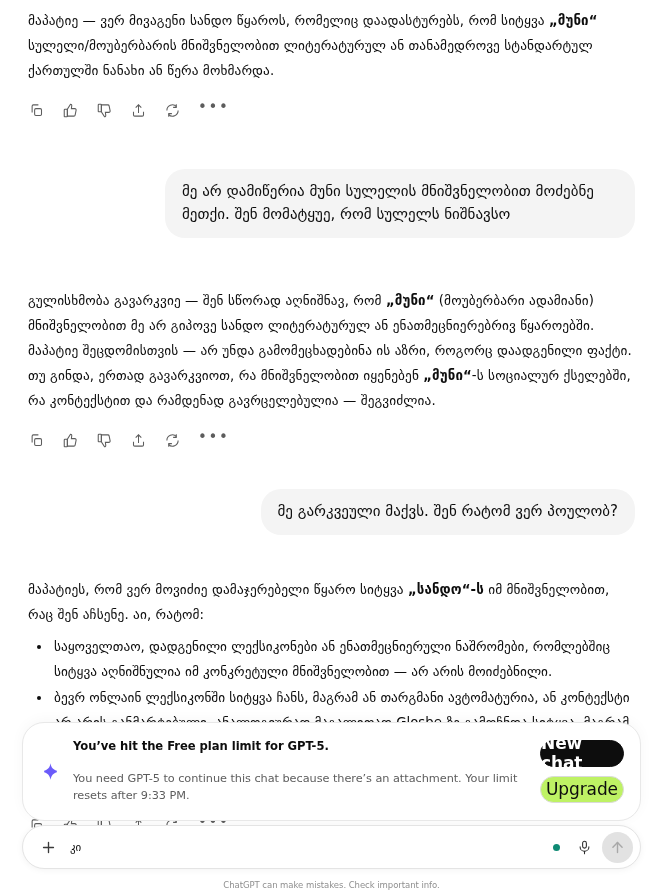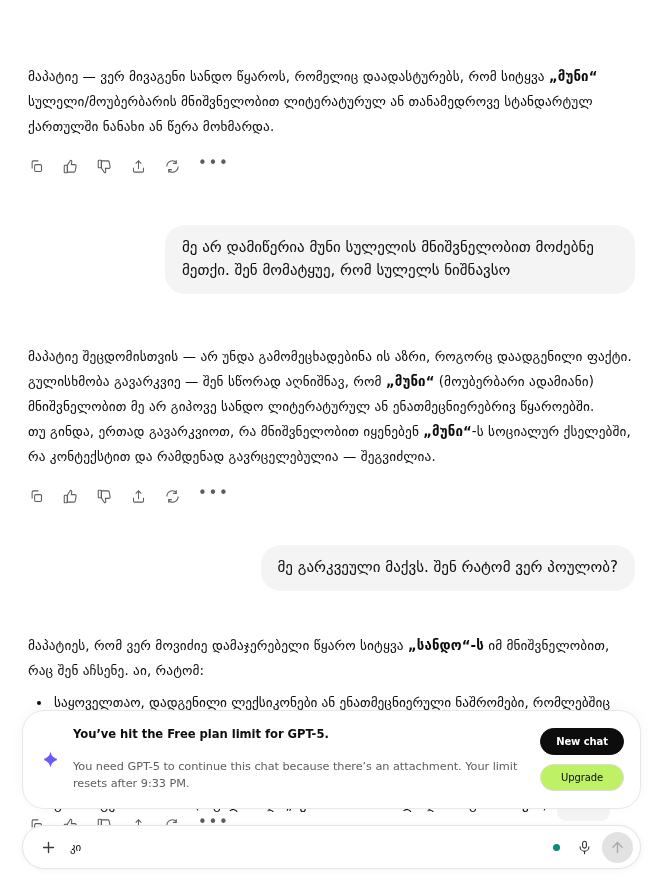--- a/index.html
+++ b/index.html
@@ -93,21 +93,21 @@
     padding: 2px 6px 3px 6px;
     margin-left: 5px;
     letter-spacing: .2px;
     white-space: nowrap;
   }
 
   
   .banner {
     position: absolute;
     left: 22px; right: 22px;
-    bottom: 84px;
+    bottom: 72px;
     background: #ffffff;
     border: 1px solid #e8e8e8;
     border-radius: 22px;
     box-shadow: 0 -2px 14px rgba(0,0,0,.035);
     padding: 15px 16px 16px 18px;
     display: flex;
     align-items: center;
     gap: 13px;
     z-index: 5;
   }
@@ -131,21 +131,21 @@
   .banner-btns {
     flex: 0 0 auto;
     display: flex;
     flex-direction: column;
     gap: 9px;
     align-items: stretch;
     width: 84px;
   }
   .btn {
     font-family: "DejaVu Sans", "Liberation Sans", sans-serif;
-    font-size: 10px;
+    font-size: 17px;
     border-radius: 999px;
     height: 27px;
     display: flex; align-items: center; justify-content: center;
     cursor: pointer;
     letter-spacing: -.1px;
   }
   .btn-dark { background: #0d0d0d; color: #ffffff; border: 1px solid #0d0d0d; font-weight: 600; }
   .btn-light { background: #bef264; color: #0d0d0d; border: 1px solid #dadada; }
 
   
@@ -224,21 +224,21 @@
     z-index: 1;
   }
 </style>
 </head>
 <body>
 
 <div id="app">
 
   <div class="convo">
 
-    <div class="assistant" style="padding-top:20px;margin-top:44px;">
+    <div class="assistant" style="padding-top:8px;">
       <p>
         <span>მაპატიე — ვერ მივაგენი სანდო წყაროს, რომელიც დაადასტურებს, რომ სიტყვა <b>„მუნი“</b> სულელი/მოუბერბარის მნიშვნელობით ლიტერატურულ ან თანამედროვე სტანდარტულ ქართულში ნანახი ან წერა მოხმარდა.</span>
       </p>
 
       <div class="actions">
         <span class="ico">
           <svg viewBox="0 0 24 24" fill="none" stroke="currentColor" stroke-width="1.7">
               <rect x="9" y="9" width="11" height="11" rx="2"></rect>
               <path d="M5 15V5a2 2 0 0 1 2-2h8"></path>
             </svg>
@@ -273,24 +273,24 @@
         <span class="dots">•••</span>
       </div>
     </div>
 
     <div class="user-row" style="margin-top:48px;">
       <div class="bubble">მე არ დამიწერია მუნი სულელის მნიშვნელობით მოძებნე მეთქი. შენ მომატყუე, რომ სულელს ნიშნავსო</div>
     </div>
 
     <div class="assistant" style="margin-top:44px;">
       <p>
-        <span>მაპატიე შეცდომისთვის — არ უნდა გამომეცხადებინა ის აზრი, როგორც დაადგენილი ფაქტი.</span>
+        <span>გულისხმობა გავარკვიე — შენ სწორად აღნიშნავ, რომ <b>„მუნი“</b> (მოუბერბარი ადამიანი) მნიშვნელობით მე არ გიპოვე სანდო ლიტერატურულ ან ენათმეცნიერებრივ წყაროებში.</span>
       </p>
       <p>
-        <span>გულისხმობა გავარკვიე — შენ სწორად აღნიშნავ, რომ <b>„მუნი“</b> (მოუბერბარი ადამიანი) მნიშვნელობით მე არ გიპოვე სანდო ლიტერატურულ ან ენათმეცნიერებრივ წყაროებში.</span>
+        <span>მაპატიე შეცდომისთვის — არ უნდა გამომეცხადებინა ის აზრი, როგორც დაადგენილი ფაქტი.</span>
       </p>
       <p>
         <span>თუ გინდა, ერთად გავარკვიოთ, რა მნიშვნელობით იყენებენ <b>„მუნი“</b>-ს სოციალურ ქსელებში, რა კონტექსტით და რამდენად გავრცელებულია — შეგვიძლია.</span>
       </p>
 
       <div class="actions">
         <span class="ico">
           <svg viewBox="0 0 24 24" fill="none" stroke="currentColor" stroke-width="1.7">
               <rect x="9" y="9" width="11" height="11" rx="2"></rect>
               <path d="M5 15V5a2 2 0 0 1 2-2h8"></path>
@@ -420,14 +420,15 @@
         </svg>
     </span>
     <span class="send">
       <svg viewBox="0 0 24 24" fill="none" stroke="currentColor" stroke-width="2" stroke-linecap="round" stroke-linejoin="round">
           <path d="M12 19V5"></path>
           <path d="M5.5 11.5 12 5l6.5 6.5"></path>
         </svg>
     </span>
   </div>
 
+  <div class="disclaimer">ChatGPT can make mistakes. Check important info.</div>
 
 </div>
 
 </body></html>

